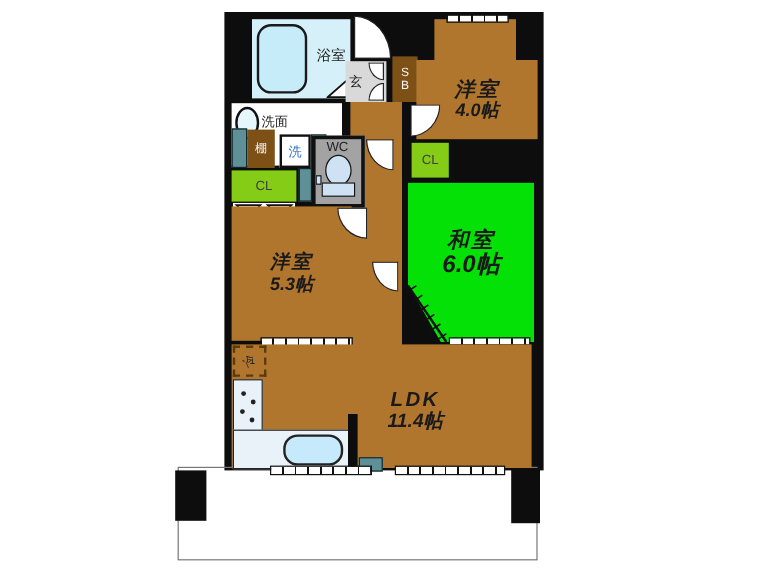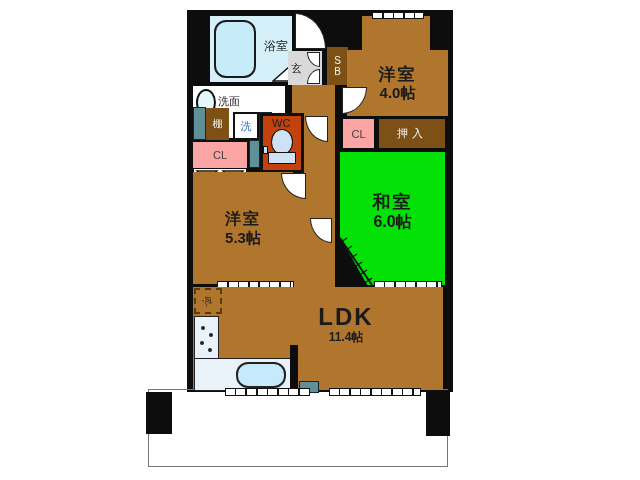--- a/index.html
+++ b/index.html
@@ -2,28 +2,28 @@
 <html><head>
 <meta charset="utf-8">
 <style>
   * { box-sizing: border-box; margin: 0; padding: 0; }
   body { background: #fff; font-family: "Liberation Sans", sans-serif; }
   .canvas { position: relative; width: 640px; height: 480px; background: #ffffff; overflow: hidden; }
   .abs { position: absolute; }
   .wall { background: #0d0d0d; }
   .brown { background: #b1762e; }
   .dbrown { background: #7d5116; }
-  .mbrown { background: #fca5a5; }
+  .mbrown { background: #84cc16; }
   .green { background: #04e106; }
   .teal { background: #5f8f97; border: 1px solid #12292c; }
   .white-room { background: #ffffff; }
   .fan { position: absolute; background: #fff; border: 1.5px solid #222; }
   .win { border: 1px solid #111;
          background: repeating-linear-gradient(90deg, #ffffff 0 9px, #111 9px 10.5px); }
-  .cjk { color: #1a1a1a; line-height: 1.15; }
+  .cjk { color: #1a1a1a; line-height: 1.15; font-style: italic; }
   .center-col { display: flex; flex-direction: column; align-items: center; justify-content: center; height: 100%; }
   .name-lg { font-size: 17px; font-weight: bold; letter-spacing: 2px; }
   .size-lg { font-size: 15px; font-weight: bold; }
   .lbl-sm { font-size: 11px; color: #1a1a1a; }
   .lbl-w  { font-size: 11px; color: #f4f4f4; }
   .dot { position: absolute; width: 4px; height: 4px; border-radius: 50%; background: #222; }
 </style>
 </head>
 <body>
 
@@ -64,30 +64,25 @@
     </div>
   </div>
   <div class="abs win" style="left:372px;top:12px;width:52px;height:7px;"></div>
   <div class="fan" style="left:342px;top:87px;width:25px;height:27px;border-radius:0 0 100% 0;"></div>
 
   <div class="abs mbrown" style="left:343px;top:119px;width:31px;height:29px;">
     <div class="center-col">
         <span style="font-size:11px;color:#3f3f3f;">CL</span>
       </div>
   </div>
-  <div class="abs dbrown" style="left:379px;top:119px;width:66px;height:29px;">
-    <div class="center-col">
-        <span class="lbl-w" style="letter-spacing:4px;">押入</span>
-      </div>
-  </div>
 
   <div class="abs green" style="left:340px;top:152px;width:105px;height:133px;clip-path:polygon(0 0,100% 0,100% 100%,26% 100%,0 64%);">
     <div class="center-col cjk" style="padding-bottom:14px;">
       <span class="name-lg" style="font-size:18px;text-align:center;">和室</span>
-      <span class="size-lg" style="font-size:16px;text-align:center;">6.0帖</span>
+      <span class="size-lg" style="font-size:20px;text-align:center;">6.0帖</span>
     </div>
   </div>
   <svg class="abs" style="left:334px;top:232px;" width="44" height="58">
     <line x1="6" y1="6" x2="38" y2="53" stroke="#111" stroke-width="2"></line>
     <line x1="4" y1="12" x2="13" y2="6" stroke="#111" stroke-width="1.3"></line>
     <line x1="9" y1="20" x2="18" y2="14" stroke="#111" stroke-width="1.3"></line>
     <line x1="14" y1="28" x2="23" y2="22" stroke="#111" stroke-width="1.3"></line>
     <line x1="19" y1="36" x2="28" y2="30" stroke="#111" stroke-width="1.3"></line>
     <line x1="24" y1="44" x2="33" y2="38" stroke="#111" stroke-width="1.3"></line>
     <line x1="29" y1="52" x2="38" y2="46" stroke="#111" stroke-width="1.3"></line>
@@ -108,21 +103,21 @@
       </div>
   </div>
   <div class="abs" style="left:233px;top:112px;width:26px;height:28px;background:#fff;border:2px solid #111;">
     <div class="center-col">
         <span style="font-size:11px;color:#2e6fc0;">洗</span>
       </div>
   </div>
   <div class="abs teal" style="left:259px;top:112px;width:13px;height:31px;"></div>
   <div class="abs teal" style="left:249px;top:140px;width:11px;height:28px;"></div>
 
-  <div class="abs" style="left:260px;top:113px;width:44px;height:60px;background:#c2410c;border:3px solid #111;text-decoration:underline;">
+  <div class="abs" style="left:260px;top:113px;width:44px;height:60px;background:#a3a3a3;border:3px solid #111;text-decoration:underline;">
     <span style="position:absolute;left:9px;top:1px;font-size:11px;color:#222;">WC</span>
     <div style="position:absolute;left:8px;top:13px;width:22px;height:26px;background:#cfe2f4;border:1.5px solid #111;border-radius:50%;"></div>
     <div style="position:absolute;left:5px;top:36px;width:28px;height:12px;background:#cfe2f4;border:1.5px solid #111;"></div>
     <div style="position:absolute;left:0px;top:30px;width:5px;height:8px;background:#cfe2f4;border:1px solid #111;"></div>
   </div>
 
   <div class="abs mbrown" style="left:193px;top:142px;width:54px;height:26px;">
     <div class="center-col">
         <span style="font-size:11px;color:#3f3f3f;">CL</span>
       </div>
@@ -136,22 +131,22 @@
     <div class="center-col cjk">
       <span class="name-lg" style="font-size:16px;">洋室</span>
       <span class="size-lg">5.3帖</span>
     </div>
   </div>
   <div class="fan" style="left:281px;top:173px;width:25px;height:26px;border-radius:0 0 0 100%;"></div>
   <div class="abs win" style="left:217px;top:281px;width:77px;height:8px;"></div>
 
   <div class="abs brown" style="left:193px;top:287px;width:250px;height:103px;">
     <div class="cjk" style="position:absolute;left:98px;top:16px;width:110px;text-align:center;">
-      <div style="font-size:24px;font-weight:bold;letter-spacing:2px;">LDK</div>
-      <div style="font-size:12px;font-weight:bold;text-align:center;">11.4帖</div>
+      <div style="font-size:17px;font-weight:bold;letter-spacing:2px;margin-top:20px;">LDK</div>
+      <div style="font-size:16px;font-weight:bold;text-align:center;">11.4帖</div>
     </div>
   </div>
   <div class="abs" style="left:194px;top:288px;width:28px;height:26px;border:2px dashed #5e3a0c;">
     <div class="center-col">
         <span style="font-size:10px;color:#222;transform:rotate(-40deg);">冷</span>
       </div>
   </div>
   <div class="abs" style="left:194px;top:316px;width:25px;height:44px;background:#e9f2f9;border:1px solid #222;">
     <div class="dot" style="left:6px;top:9px;"></div>
     <div class="dot" style="left:14px;top:16px;"></div>

